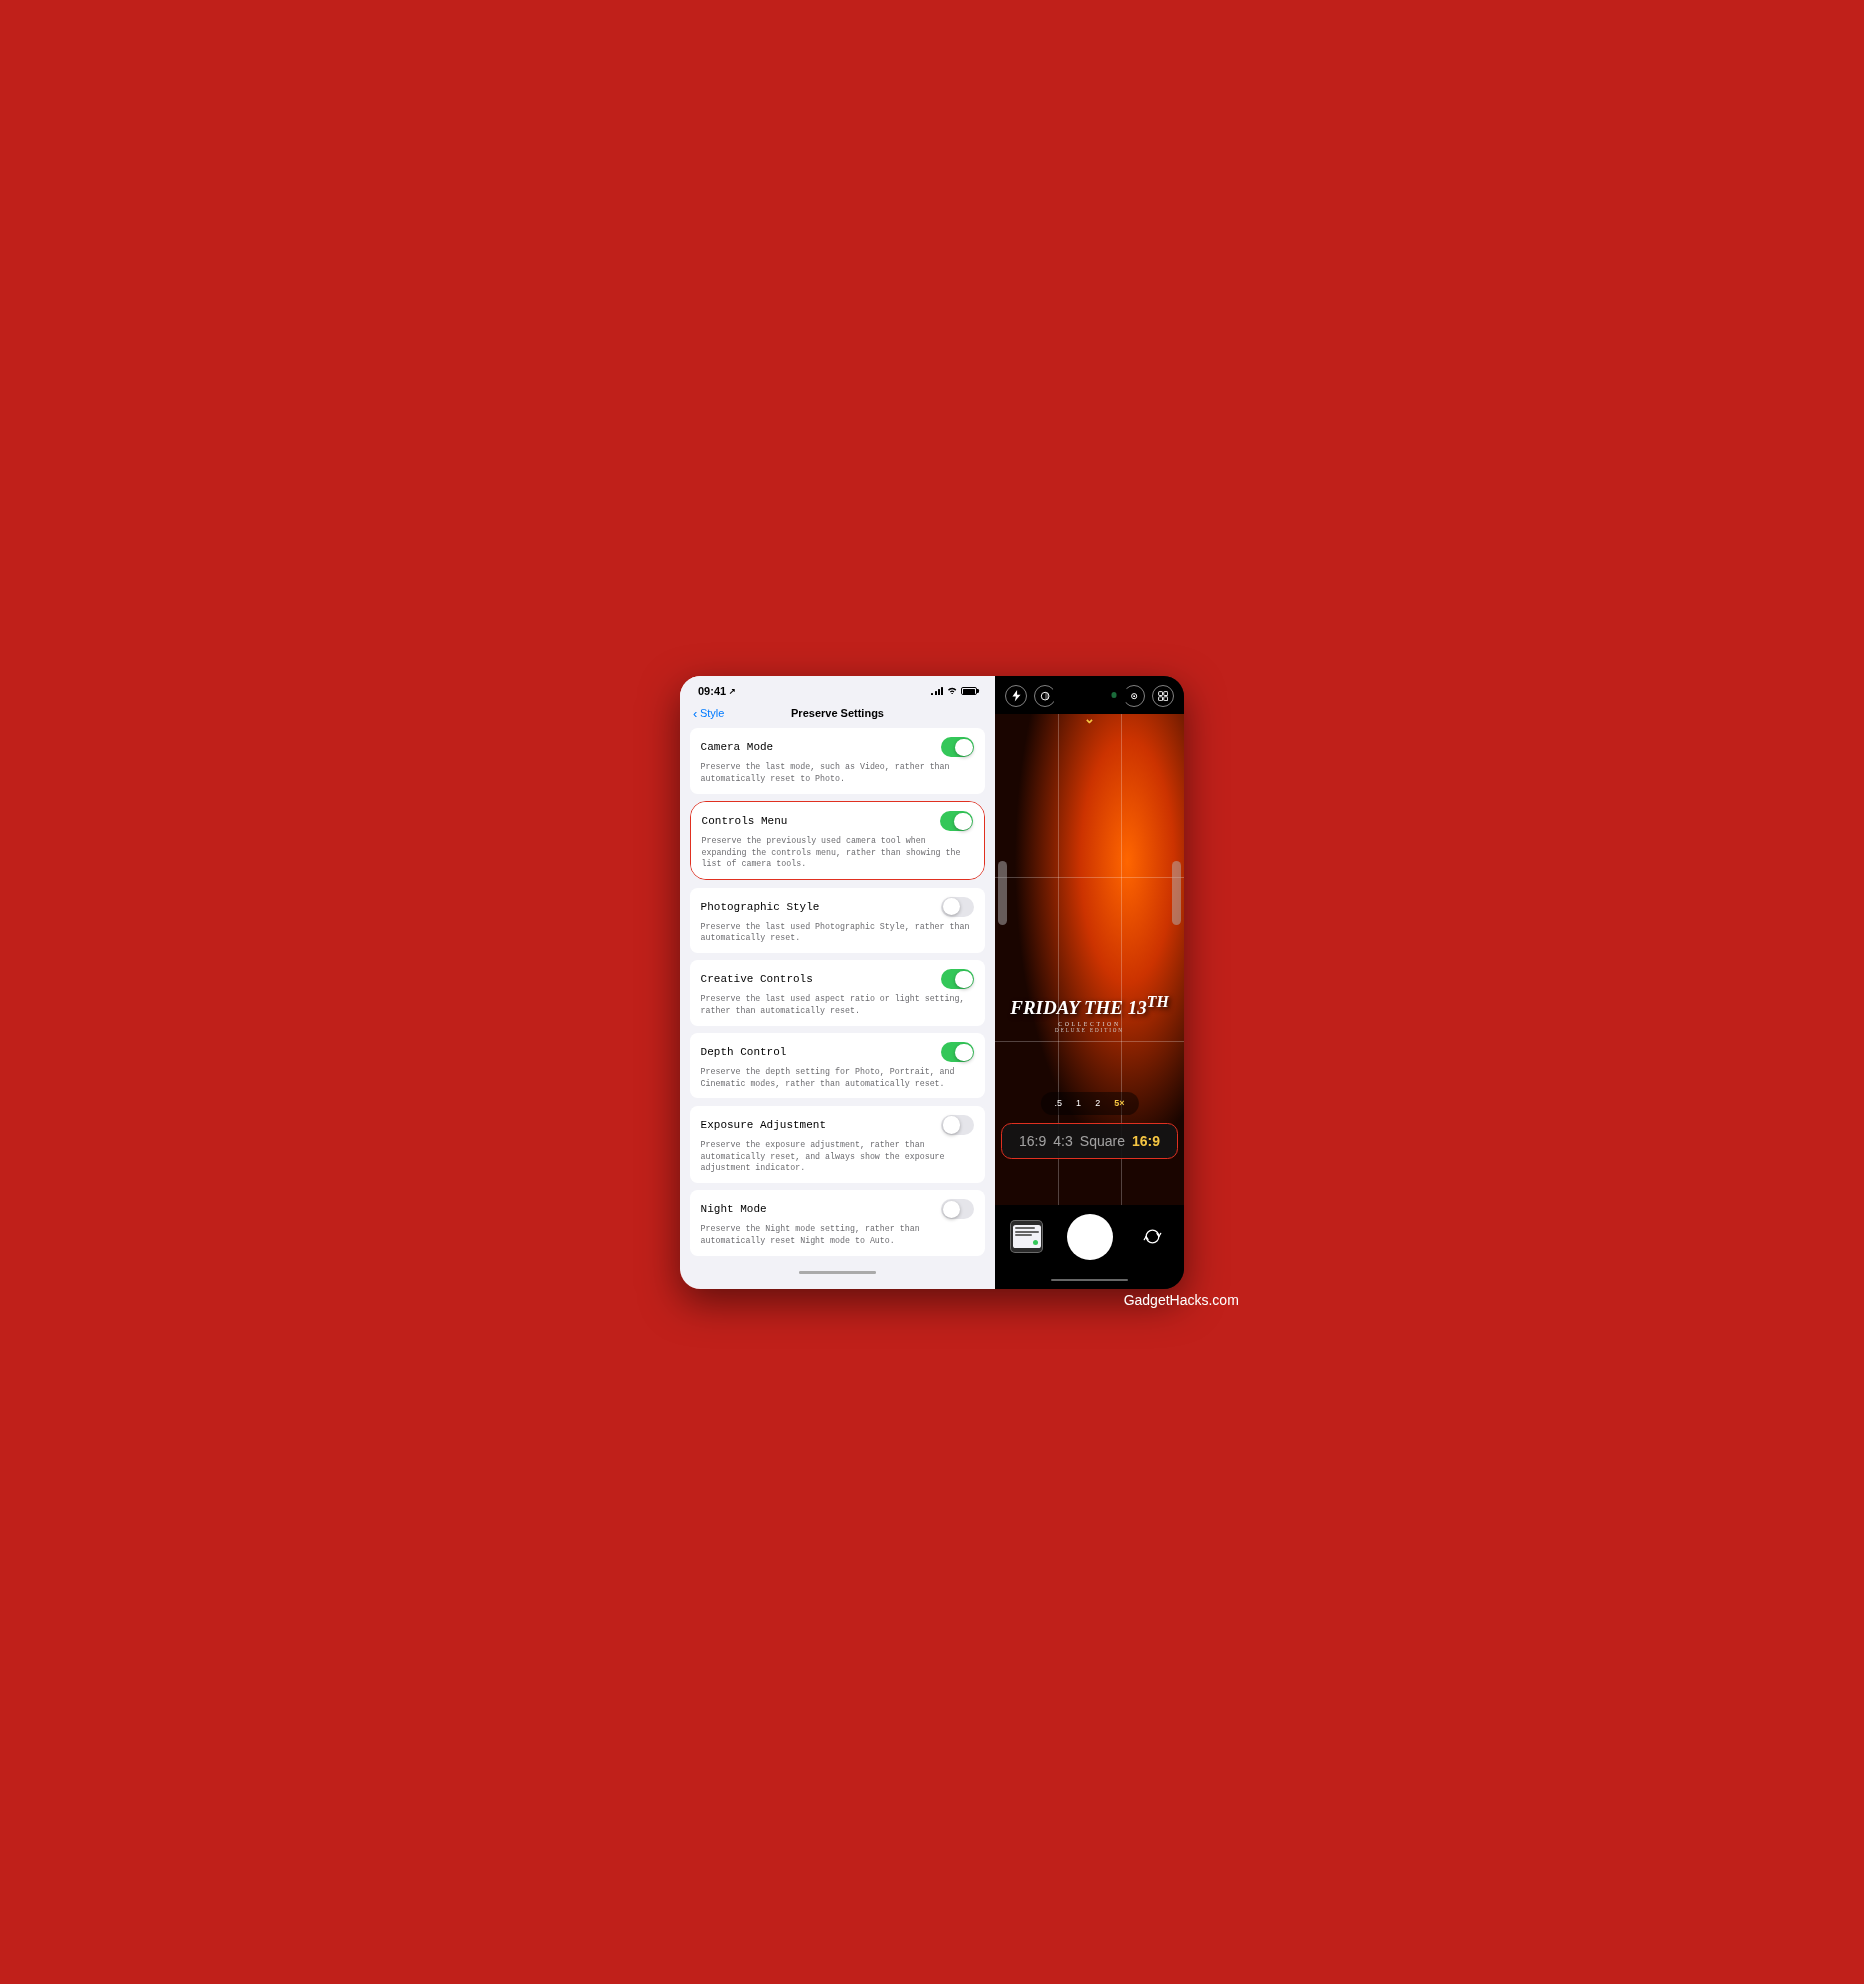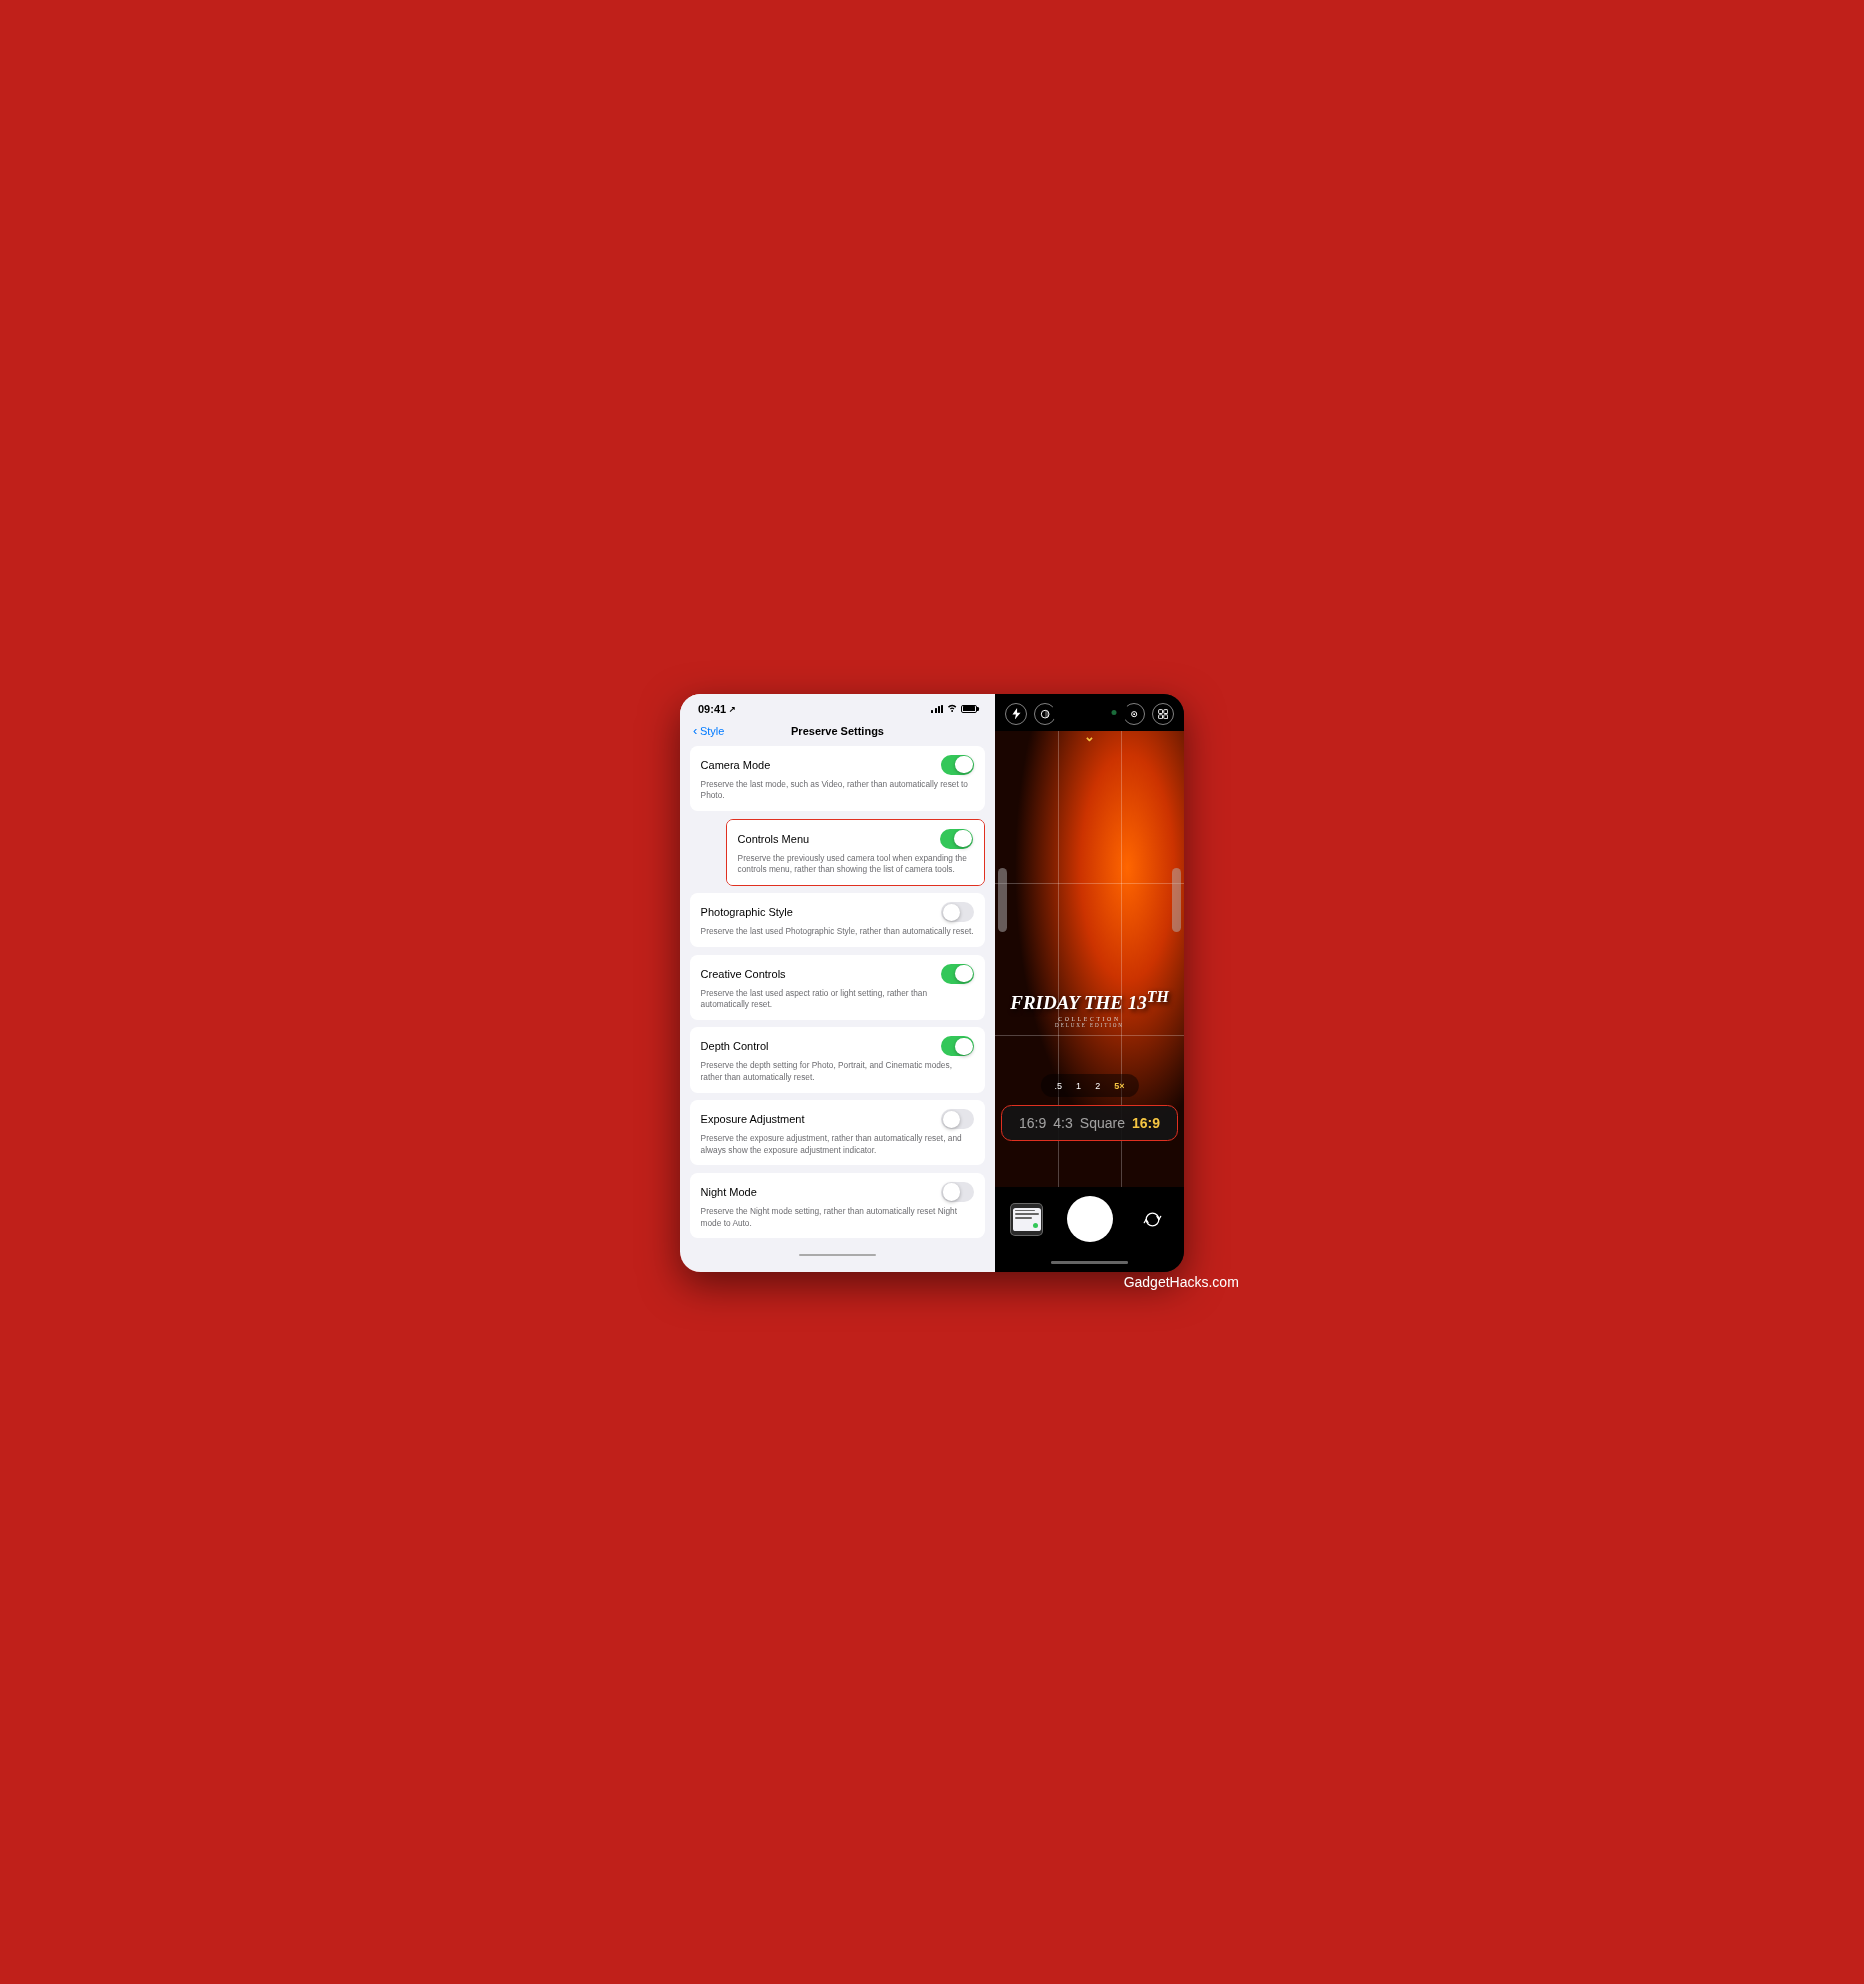--- a/index.html
+++ b/index.html
@@ -124,26 +124,26 @@
       padding: 0 10.3px;
       overflow-y: auto;
       flex: 1;
     }
 
     .settings-section {
       background: #fca5a5;
       border-radius: 7.7px;
       margin-bottom: 7.7px;
       overflow: hidden;
+      font-family: Liberation Mono, monospace;
     }
 
     .settings-section.highlighted {
       border: 1.9px solid #e03020;
-      border-radius: 7px;
-      margin-left: 36px;
+      border-radius: 16px;
     }
 
     .settings-row {
       padding: 9px 10.3px;
       background: #fff;
     }
 
     .settings-row-top {
       display: flex;
       justify-content: space-between;

